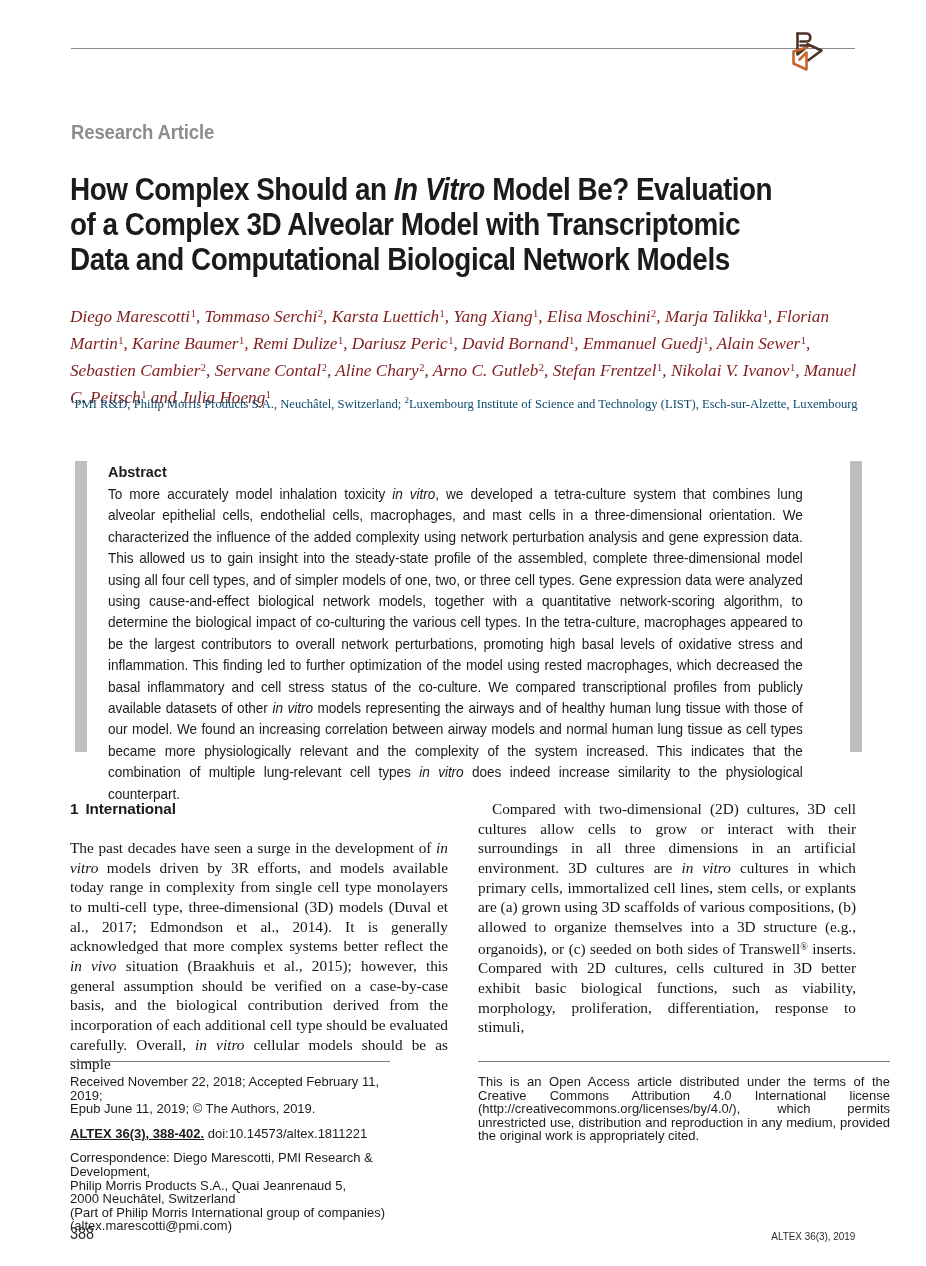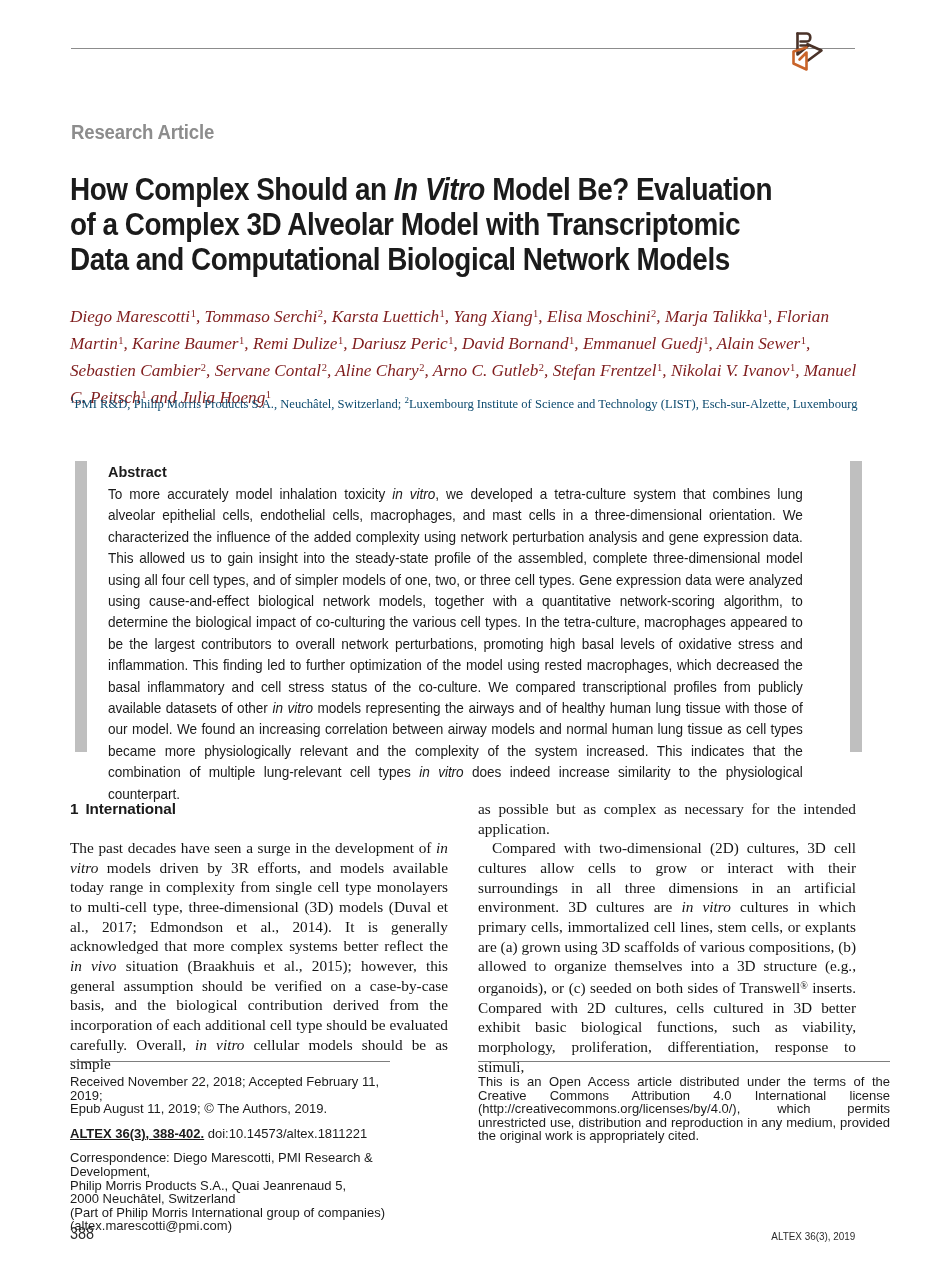--- a/index.html
+++ b/index.html
@@ -265,30 +265,29 @@
   </div>
 
   <div class="col left">
     <h2 class="section-heading">
       <span class="num">1</span><span>International</span>
     </h2>
     <p>The past decades have seen a surge in the development of <i>in vitro</i> models driven by 3R efforts, and models available today range in complexity from single cell type monolayers to multi-cell type, three-dimensional (3D) models (Duval et al., 2017; Edmondson et al., 2014). It is generally acknowledged that more complex systems better reflect the <i>in vivo</i> situation (Braakhuis et al., 2015); however, this general assumption should be verified on a case-by-case basis, and the biological contribution derived from the incorporation of each additional cell type should be evaluated carefully. Overall, <i>in vitro</i> cellular models should be as simple</p>
   </div>
 
   <div class="col right">
-    <p>as possible but as complex as necessary for the intended application.</p>
     <p class="indent">Compared with two-dimensional (2D) cultures, 3D cell cultures allow cells to grow or interact with their surroundings in all three dimensions in an artificial environment. 3D cultures are <i>in vitro</i> cultures in which primary cells, immortalized cell lines, stem cells, or explants are (a) grown using 3D scaffolds of various compositions, (b) allowed to organize themselves into a 3D structure (e.g., organoids), or (c) seeded on both sides of Transwell<sup>®</sup> inserts. Compared with 2D cultures, cells cultured in 3D better exhibit basic biological functions, such as viability, morphology, proliferation, differentiation, response to stimuli,</p>
   </div>
 
   <div class="footer-rule left"></div>
   <div class="footer-rule right"></div>
 
   <div class="footer-col left">
     <p>Received November 22, 2018; Accepted February 11, 2019;</p>
-    <p>Epub August 11, 2019; © The Authors, 2019.</p>
+    <p>Epub June 11, 2019; © The Authors, 2019.</p>
     <div class="footer-gap"></div>
     <p><b>ALTEX 36(3), 388-402.</b><span> doi:10.14573/altex.1811221</span></p>
     <div class="footer-gap"></div>
     <div id="correspondence">
         <p>Correspondence: Diego Marescotti, PMI Research &amp; Development,</p>
         <p>Philip Morris Products S.A., Quai Jeanrenaud 5,</p>
         <p>2000 Neuchâtel, Switzerland</p>
         <p>(Part of Philip Morris International group of companies)</p>
         <p>(altex.marescotti@pmi.com)</p>
       </div>

